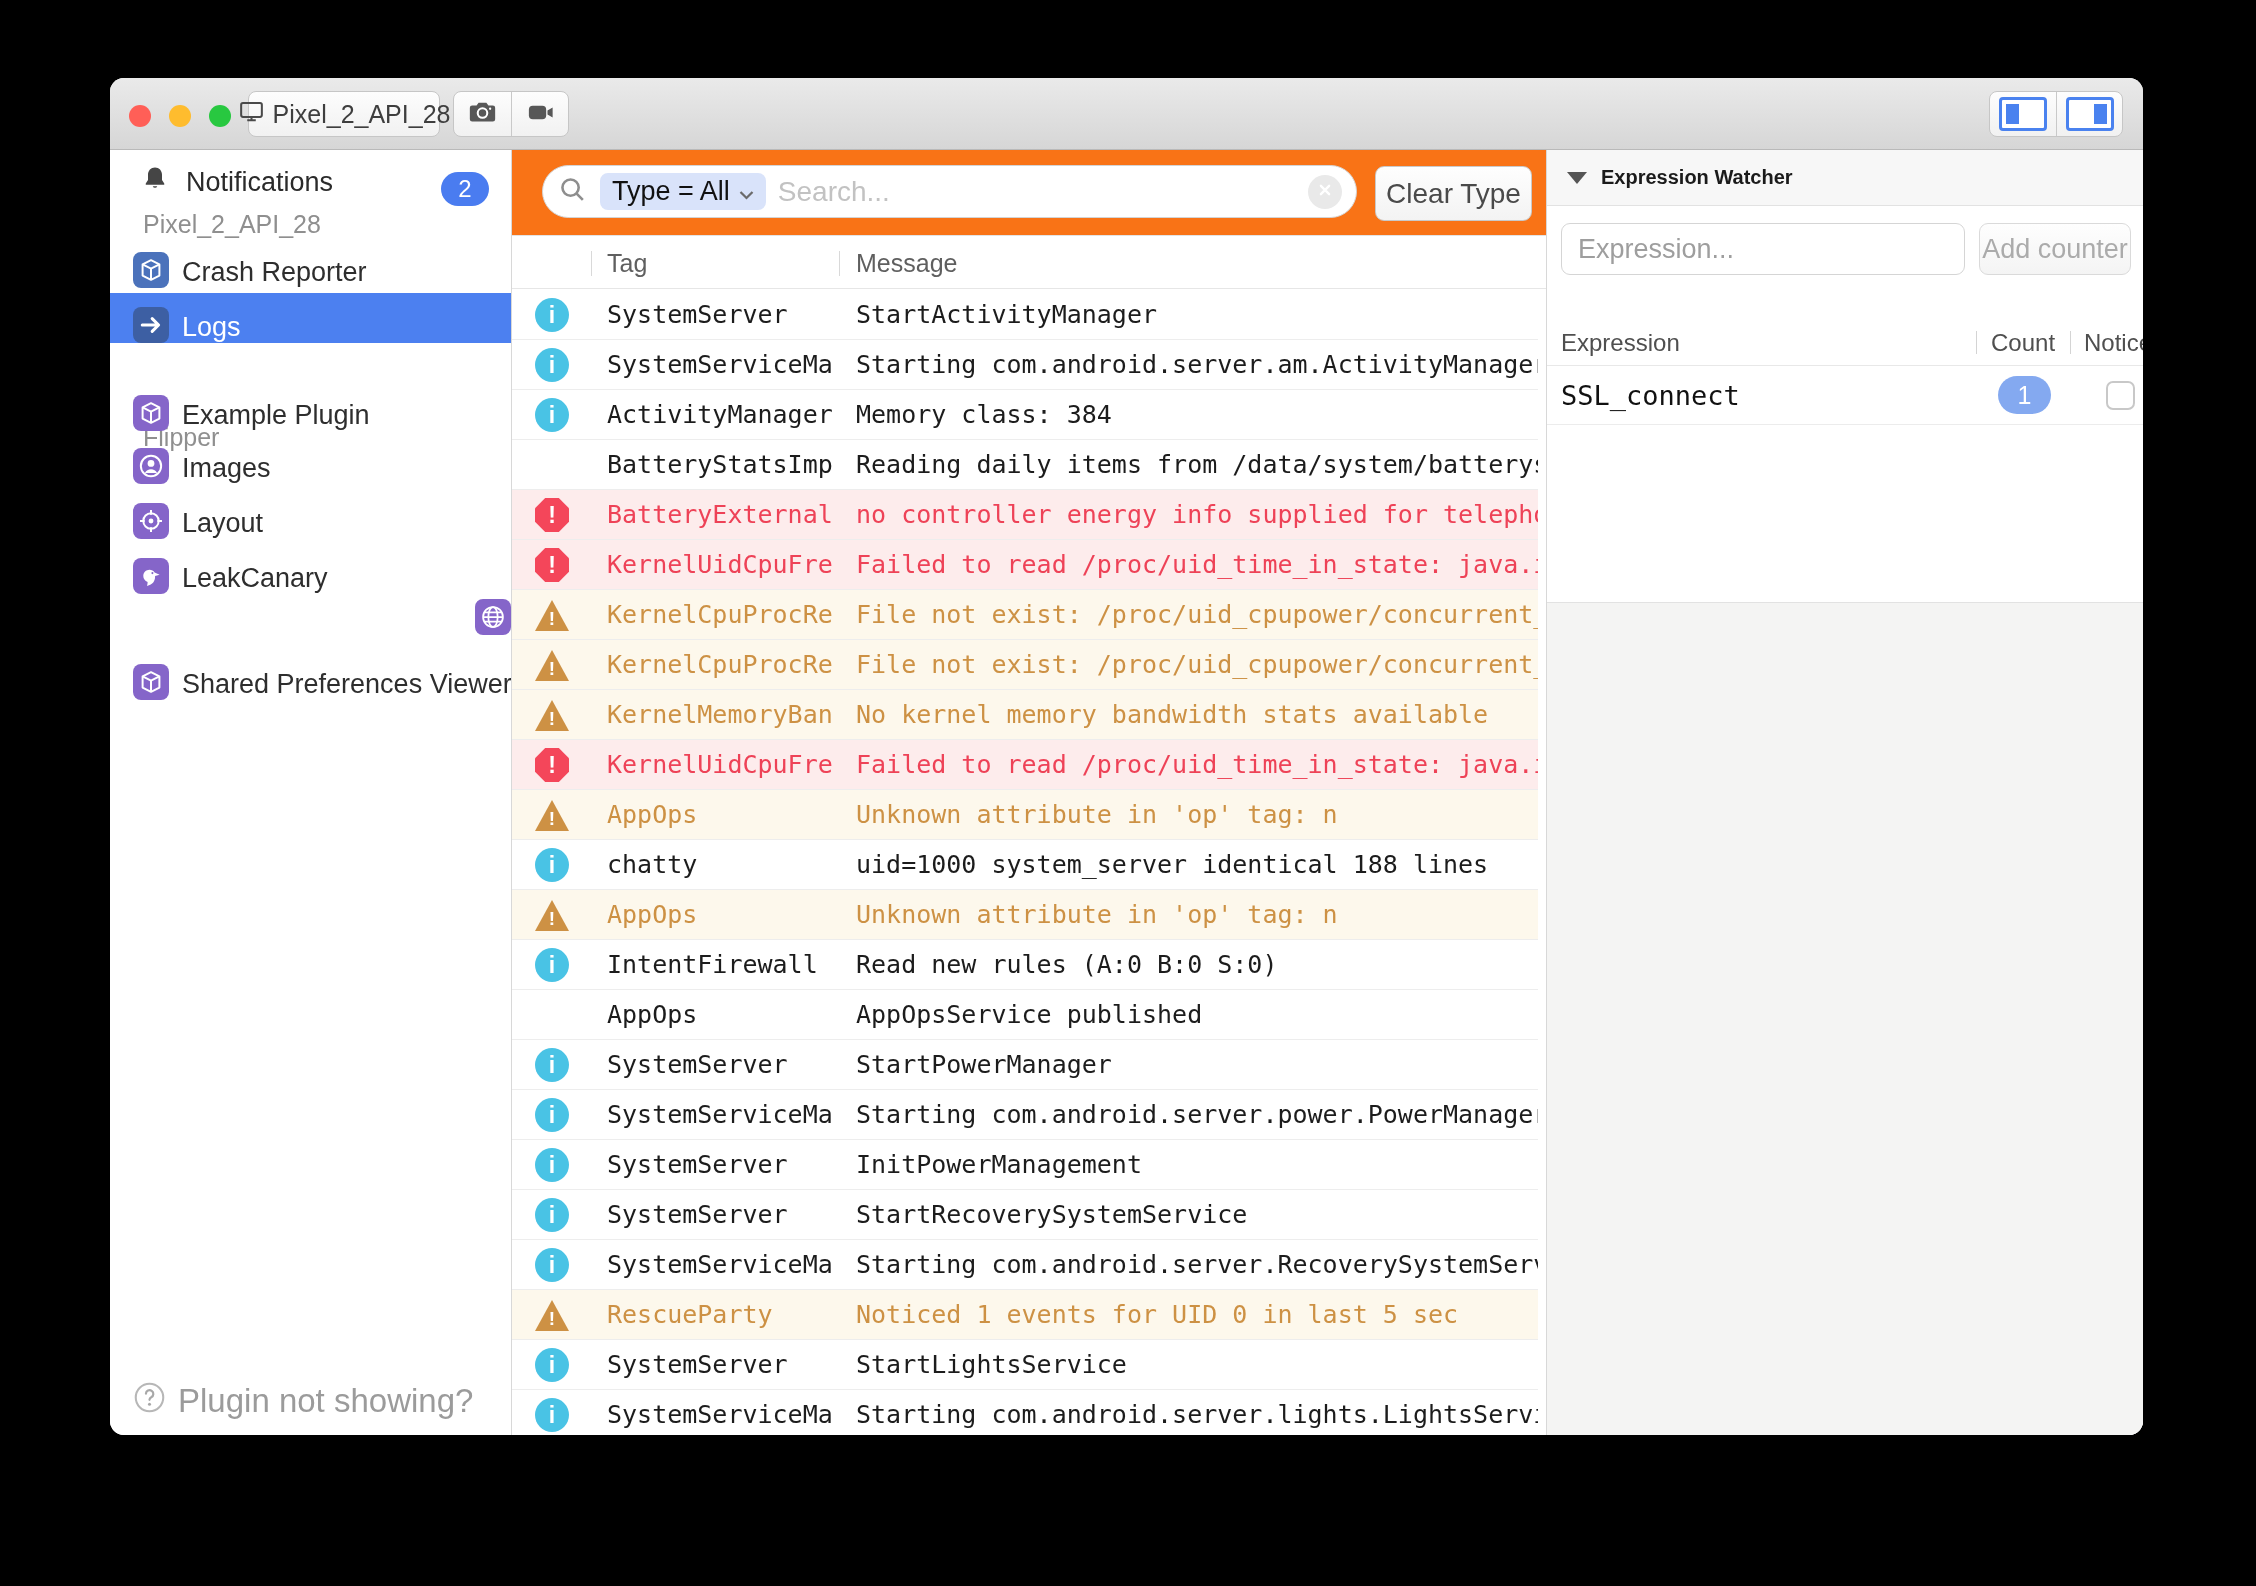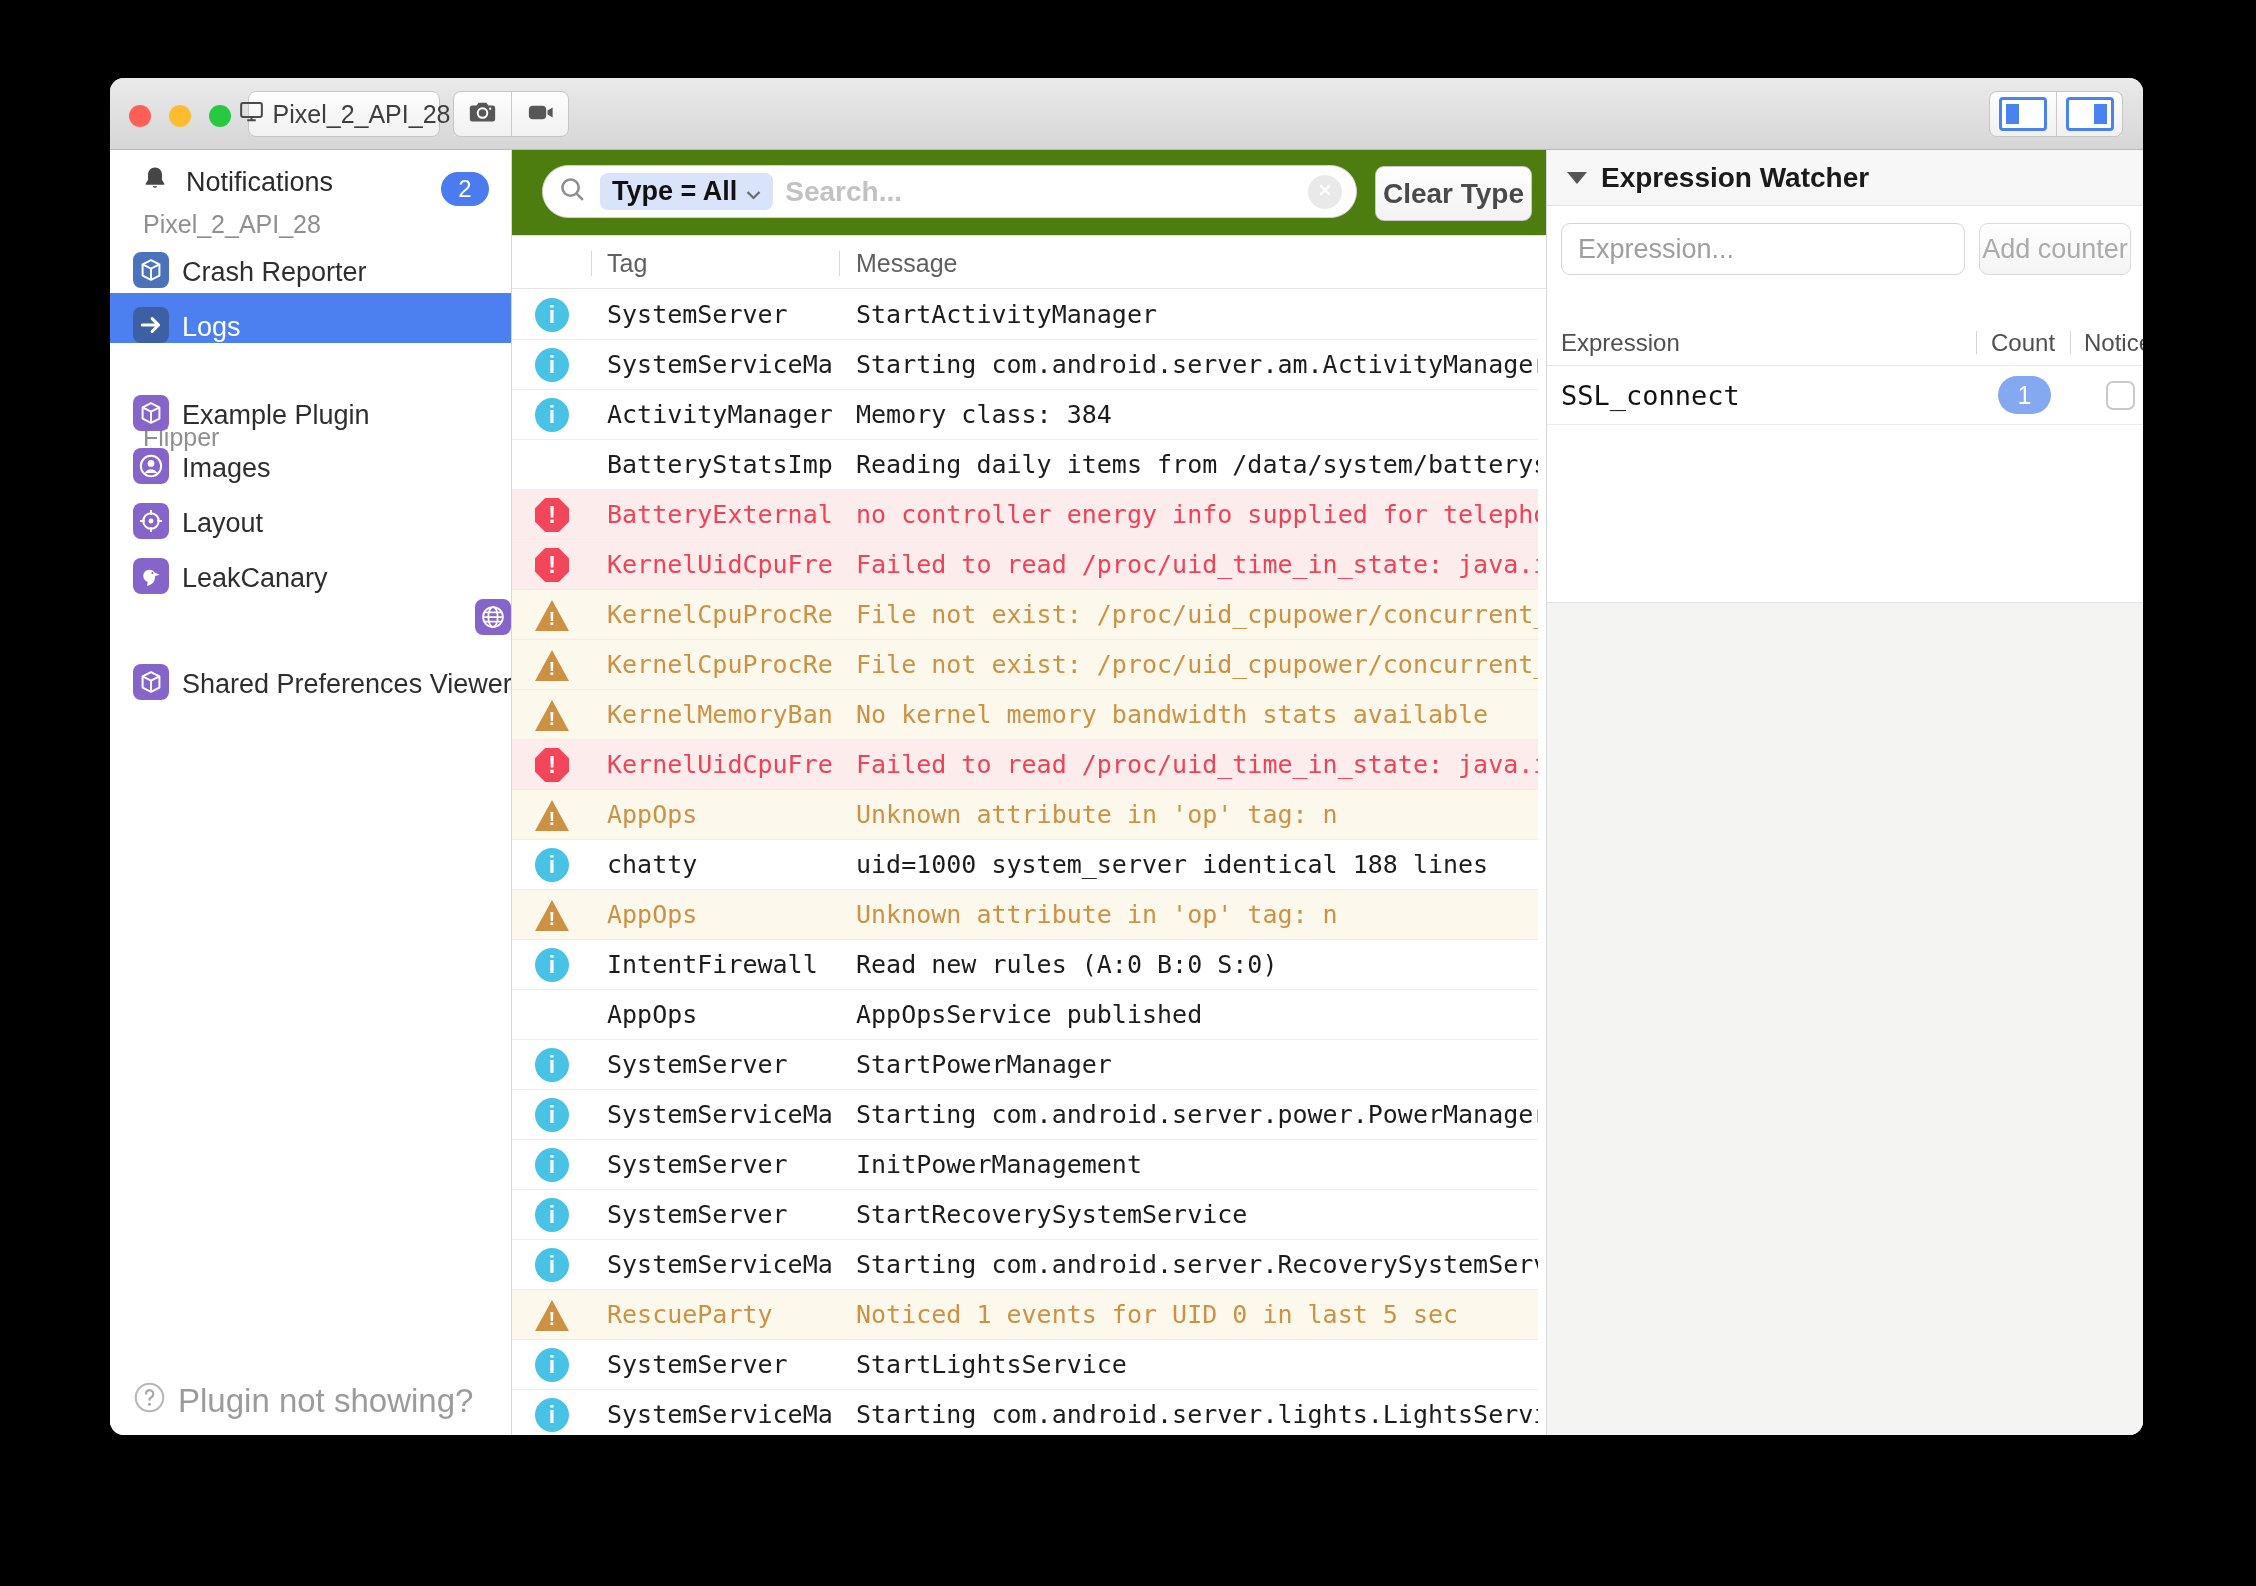--- a/index.html
+++ b/index.html
@@ -31,21 +31,21 @@
   .notif-badge { position:absolute; right:22px; top:12px; min-width:48px; height:34px; border-radius:17px; background:#4a7cf0; color:#fff; font-size:24px; display:flex; align-items:center; justify-content:center; }
   .section-label { position:absolute; left:33px; height:30px; font-size:25px; color:#8f8f8f; display:flex; align-items:center; }
   .side-row { position:absolute; left:0; width:100%; height:46px; display:flex; align-items:flex-end; padding-left:23px; gap:13px; font-size:27px; color:#2e2e2e; white-space:nowrap; overflow:hidden; }
   .side-row.selected { background:#4c80f0; color:#fff; height:50px; }
   .side-icon { flex:0 0 36px; width:36px; height:36px; border-radius:8px; display:flex; align-items:center; justify-content:center; }
   .side-icon svg { width:28px; height:28px; }
   .side-footer { position:absolute; left:23px; bottom:14px; height:40px; display:flex; align-items:center; gap:12px; font-size:33px; color:#9b9b9b; }
 
   
   .main { position:absolute; left:402px; top:72px; width:1034px; bottom:0; background:#fff; }
-  .toolbar { position:absolute; left:0; top:0; right:0; height:86px; background:#4d7c0f; border-bottom:1px solid #e3e3e3;font-weight:bold; }
+  .toolbar { position:absolute; left:0; top:0; right:0; height:86px; background:#f97316; border-bottom:1px solid #e3e3e3; }
   .searchbar { position:absolute; left:30px; top:15px; width:815px; height:53px; background:#fff; border:1px solid #d4d4d4; border-radius:27px; display:flex; align-items:center; padding:0 14px; gap:12px; }
   .chip { background:#d9e3fa; border-radius:8px; height:37px; display:flex; align-items:center; padding:0 12px; font-size:27px; color:#111; gap:9px; white-space:nowrap; }
   .search-ph { color:#c2c2c2; font-size:28px; flex:1; white-space:nowrap; overflow:hidden; }
   .clear-x { width:34px; height:34px; border-radius:50%; background:#e9e9e9; display:flex; align-items:center; justify-content:center; }
   .clear-logs { position:absolute; left:863px; top:16px; width:157px; height:55px; background:linear-gradient(#fefefe,#f3f3f3); border:1px solid #c9c9c9; border-radius:9px; font-size:28px; color:#4a4a4a; display:flex; align-items:center; justify-content:center; }
   .thead { position:absolute; left:0; top:87px; right:0; height:52px; background:#fff; border-bottom:1px solid #e6e6e6; font-size:25px; color:#5f5f5f; }
   .thead .tick { position:absolute; top:14px; width:1px; height:25px; background:#d9d9d9; }
   .th-label { position:absolute; line-height:52px; }
   .rows { position:absolute; left:0; top:140px; right:0; bottom:0; overflow:hidden; background:#fff; }
   .log-row { position:relative; width:1026px; height:50px; border-bottom:1px solid #ededed; background:#fff; color:#1c1c1c; }
@@ -55,21 +55,21 @@
   .lev-icon.info { background:#49c3e5; border-radius:50%; }
   .lev-icon.error { background:#f4465a; clip-path:polygon(30% 0,70% 0,100% 30%,100% 70%,70% 100%,30% 100%,0 70%,0 30%); }
   .lev-icon.warn { background:#cd9144; clip-path:polygon(50% 0,100% 100%,0 100%); top:10px; height:31px; font-size:19px; padding-top:6px; }
   .log-tag { position:absolute; left:95px; top:0; width:226px; line-height:50px; font-family:"DejaVu Sans Mono",monospace; font-size:25px; white-space:pre; overflow:hidden; }
   .log-msg { position:absolute; left:344px; top:0; width:682px; line-height:50px; font-family:"DejaVu Sans Mono",monospace; font-size:25px; white-space:pre; overflow:hidden; }
 
   
   .rpanel { position:absolute; left:1436px; top:72px; right:0; bottom:0; background:#fff; border-left:1px solid #d8d8d8; }
   .rp-head { position:absolute; left:0; top:0; right:0; height:56px; background:#f7f7f7; border-bottom:1px solid #e2e2e2; display:flex; align-items:center; padding-left:20px; gap:14px; }
   .disclosure { width:0; height:0; border-left:10px solid transparent; border-right:10px solid transparent; border-top:12px solid #555; }
-  .rp-title { font-size:28px; font-weight:bold; color:#1b1b1b; }
+  .rp-title { font-size:20px; font-weight:bold; color:#1b1b1b; }
   .exp-input { position:absolute; left:14px; top:73px; width:404px; height:52px; border:1px solid #d5d5d5; border-radius:9px; background:#fff; font-size:27px; color:#9e9e9e; display:flex; align-items:center; padding-left:16px; }
   .add-btn { position:absolute; left:432px; top:73px; width:152px; height:52px; border:1px solid #dadada; border-radius:9px; background:linear-gradient(#fefefe,#f4f4f4); font-size:27px; color:#ababab; display:flex; align-items:center; justify-content:center; }
   .watch-head { position:absolute; left:0; right:0; top:169px; height:47px; border-bottom:1px solid #e8e8e8; font-size:24px; color:#4f4f4f; }
   .watch-head .wlabel { position:absolute; line-height:47px; }
   .watch-head .tick { position:absolute; top:12px; width:1px; height:23px; background:#d4d4d4; }
   .watch-row { position:absolute; left:0; right:0; top:216px; height:59px; border-bottom:1px solid #ececec; }
   .watch-exp { position:absolute; left:14px; line-height:59px; font-family:"DejaVu Sans Mono",monospace; font-size:27px; color:#111; }
   .count-badge { position:absolute; left:451px; top:10px; width:53px; height:38px; border-radius:19px; background:#84a9f0; color:#fff; font-size:25px; display:flex; align-items:center; justify-content:center; }
   .notify-box { position:absolute; left:559px; top:15px; width:29px; height:29px; border:2px solid #c8c8c8; border-radius:7px; background:#fff; }
   .gray-area { position:absolute; left:0; right:0; top:452px; bottom:0; background:#f4f4f3; border-top:1px solid #e2e2e2; }

